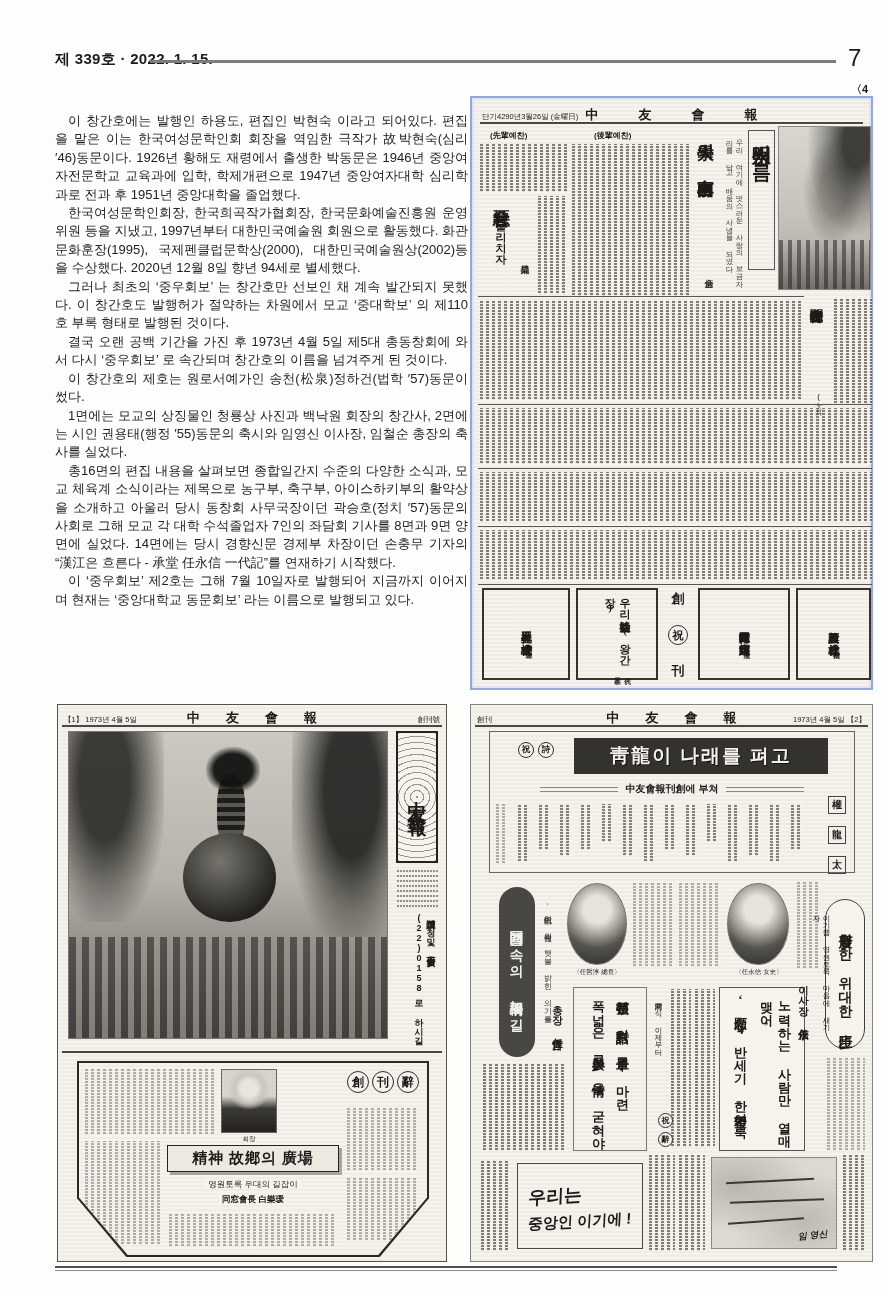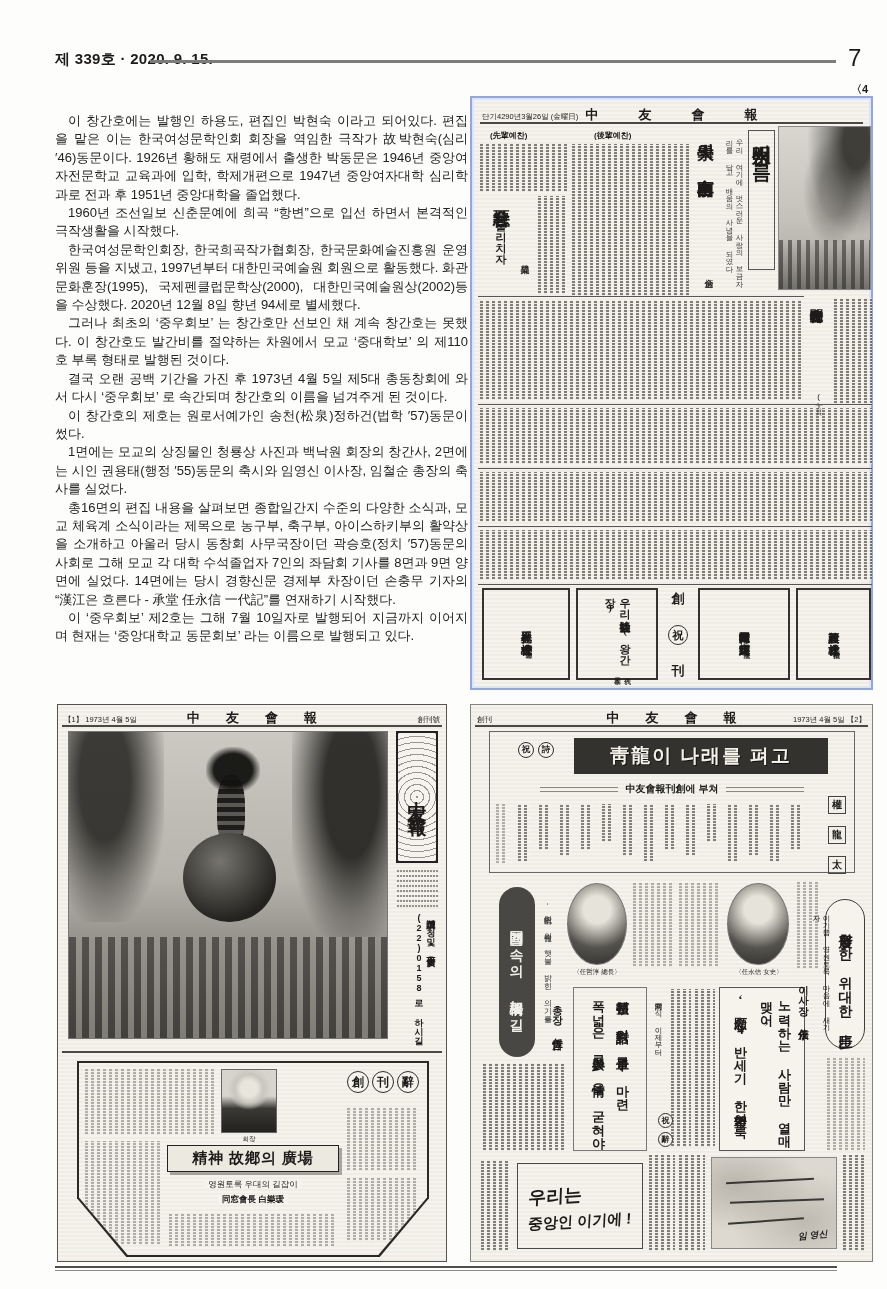--- a/index.html
+++ b/index.html
@@ -200,30 +200,29 @@
   #c3 .st3 { left:16px; top:62px; width:76px; transform:rotate(-4deg); }
   #c3 .sig { position:absolute; right:8px; bottom:6px; font-size:9px; font-style:italic; font-weight:bold; transform:rotate(-6deg); }
 
   
   .bottom-rule { position:absolute; left:55px; top:1266px; width:782px; height:5px;
       border-top:2px solid #4f4f4f; border-bottom:1px solid #8a8a8a; }
 </style>
 </head>
 <body>
 
-<div class="hdr-issue">제 339호 · 2020. 9. 15.</div>
+<div class="hdr-issue">제 339호 · 2022. 1. 15.</div>
 <div class="hdr-rule"></div>
 <div class="hdr-page">7</div>
 <div class="clip-label">〈4면〉</div>
 
 <div class="article">
   <p>이 창간호에는 발행인 하용도, 편집인 박현숙 이라고 되어있다. 편집을 맡은 이는 한국여성문학인회 회장을 역임한 극작가 故박현숙(심리 ′46)동문이다. 1926년 황해도 재령에서 출생한 박동문은 1946년 중앙여자전문학교 교육과에 입학, 학제개편으로 1947년 중앙여자대학 심리학과로 전과 후 1951년 중앙대학을 졸업했다.</p>
-  <p>1960년 조선일보 신춘문예에 희곡 “항변”으로 입선 하면서 본격적인 극작생활을 시작했다.</p>
   <p>한국여성문학인회장, 한국희곡작가협회장, 한국문화예술진흥원 운영위원 등을 지냈고, 1997년부터 대한민국예술원 회원으로 활동했다. 화관문화훈장(1995), 국제펜클럽문학상(2000), 대한민국예술원상(2002)등을 수상했다. 2020년 12월 8일 향년 94세로 별세했다.</p>
-  <p>그러나 최초의 ‘중우회보’ 는 창간호만 선보인 채 계속 창간호는 못했다. 이 창간호도 발간비를 절약하는 차원에서 모교 ‘중대학보’ 의 제110호 부록 형태로 발행된 것이다.</p>
+  <p>그러나 최초의 ‘중우회보’ 는 창간호만 선보인 채 계속 발간되지 못했다. 이 창간호도 발행허가 절약하는 차원에서 모교 ‘중대학보’ 의 제110호 부록 형태로 발행된 것이다.</p>
   <p>결국 오랜 공백 기간을 가진 후 1973년 4월 5일 제5대 총동창회에 와서 다시 ‘중우회보’ 로 속간되며 창간호의 이름을 넘겨주게 된 것이다.</p>
   <p>이 창간호의 제호는 원로서예가인 송천(松泉)정하건(법학 ′57)동문이 썼다.</p>
   <p>1면에는 모교의 상징물인 청룡상 사진과 백낙원 회장의 창간사, 2면에는 시인 권용태(행정 ′55)동문의 축시와 임영신 이사장, 임철순 총장의 축사를 실었다.</p>
   <p>총16면의 편집 내용을 살펴보면 종합일간지 수준의 다양한 소식과, 모교 체육계 소식이라는 제목으로 농구부, 축구부, 아이스하키부의 활약상을 소개하고 아울러 당시 동창회 사무국장이던 곽승호(정치 ′57)동문의 사회로 그해 모교 각 대학 수석졸업자 7인의 좌담회 기사를 8면과 9면 양면에 실었다. 14면에는 당시 경향신문 경제부 차장이던 손충무 기자의 “漢江은 흐른다 - 承堂 任永信 一代記”를 연재하기 시작했다.</p>
   <p>이 ‘중우회보’ 제2호는 그해 7월 10일자로 발행되어 지금까지 이어지며 현재는 ‘중앙대학교 동문회보’ 라는 이름으로 발행되고 있다.</p>
 </div>
 
 <div id="c1" class="paper">
   <div class="inner">
     <div class="clip-hdr">

